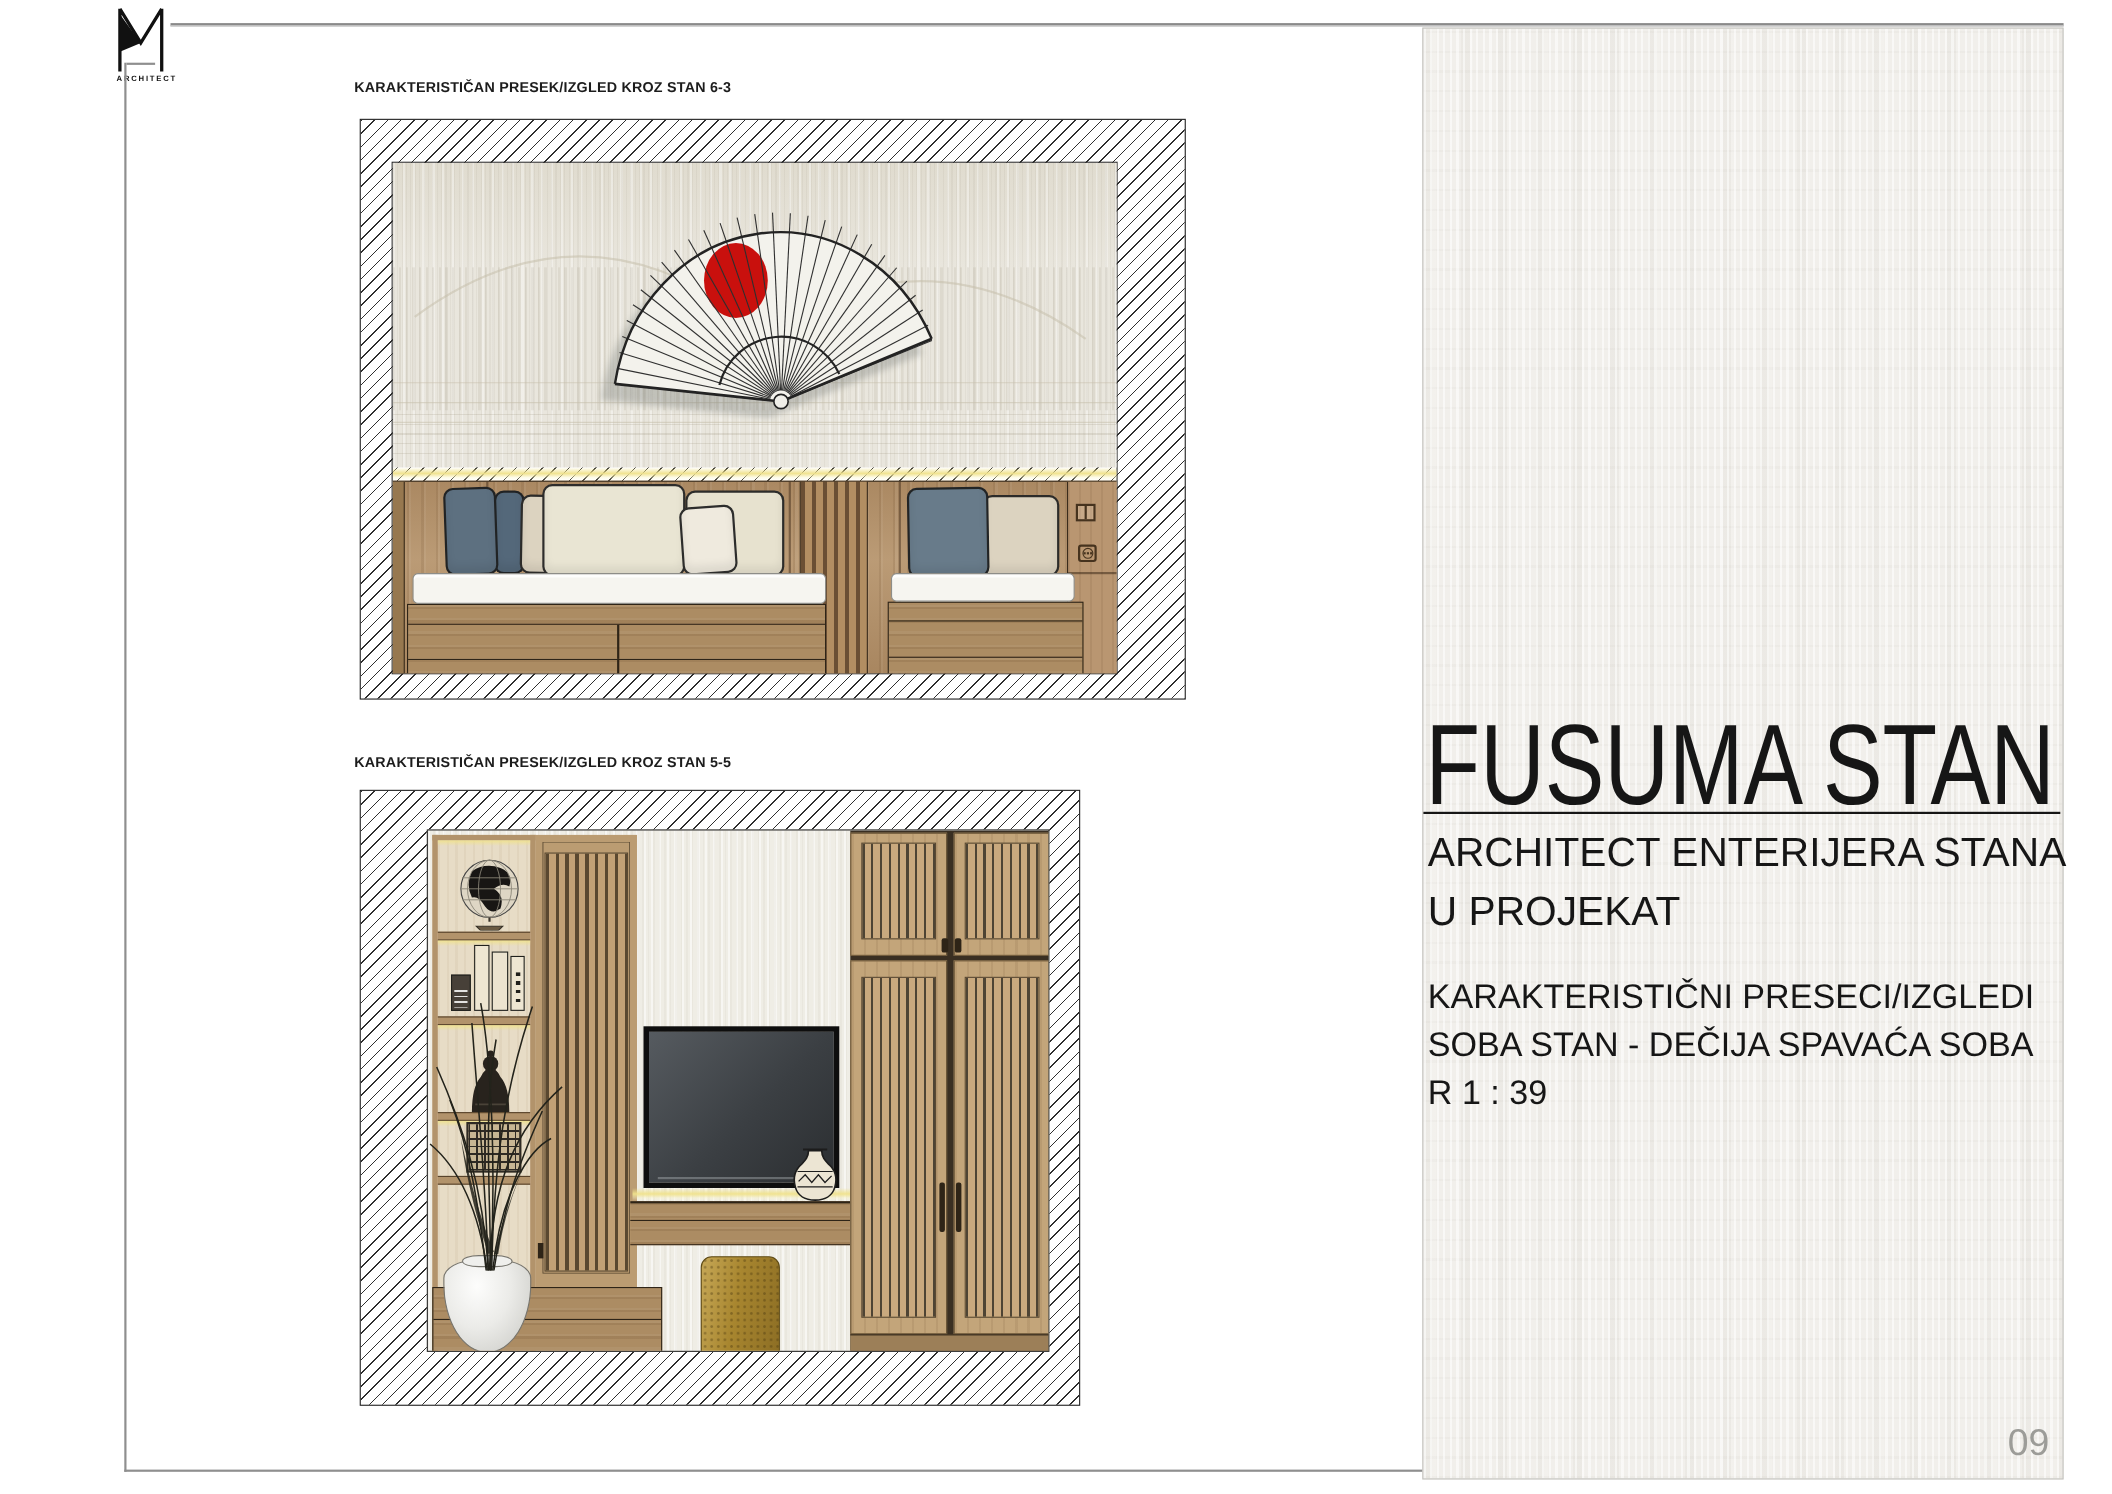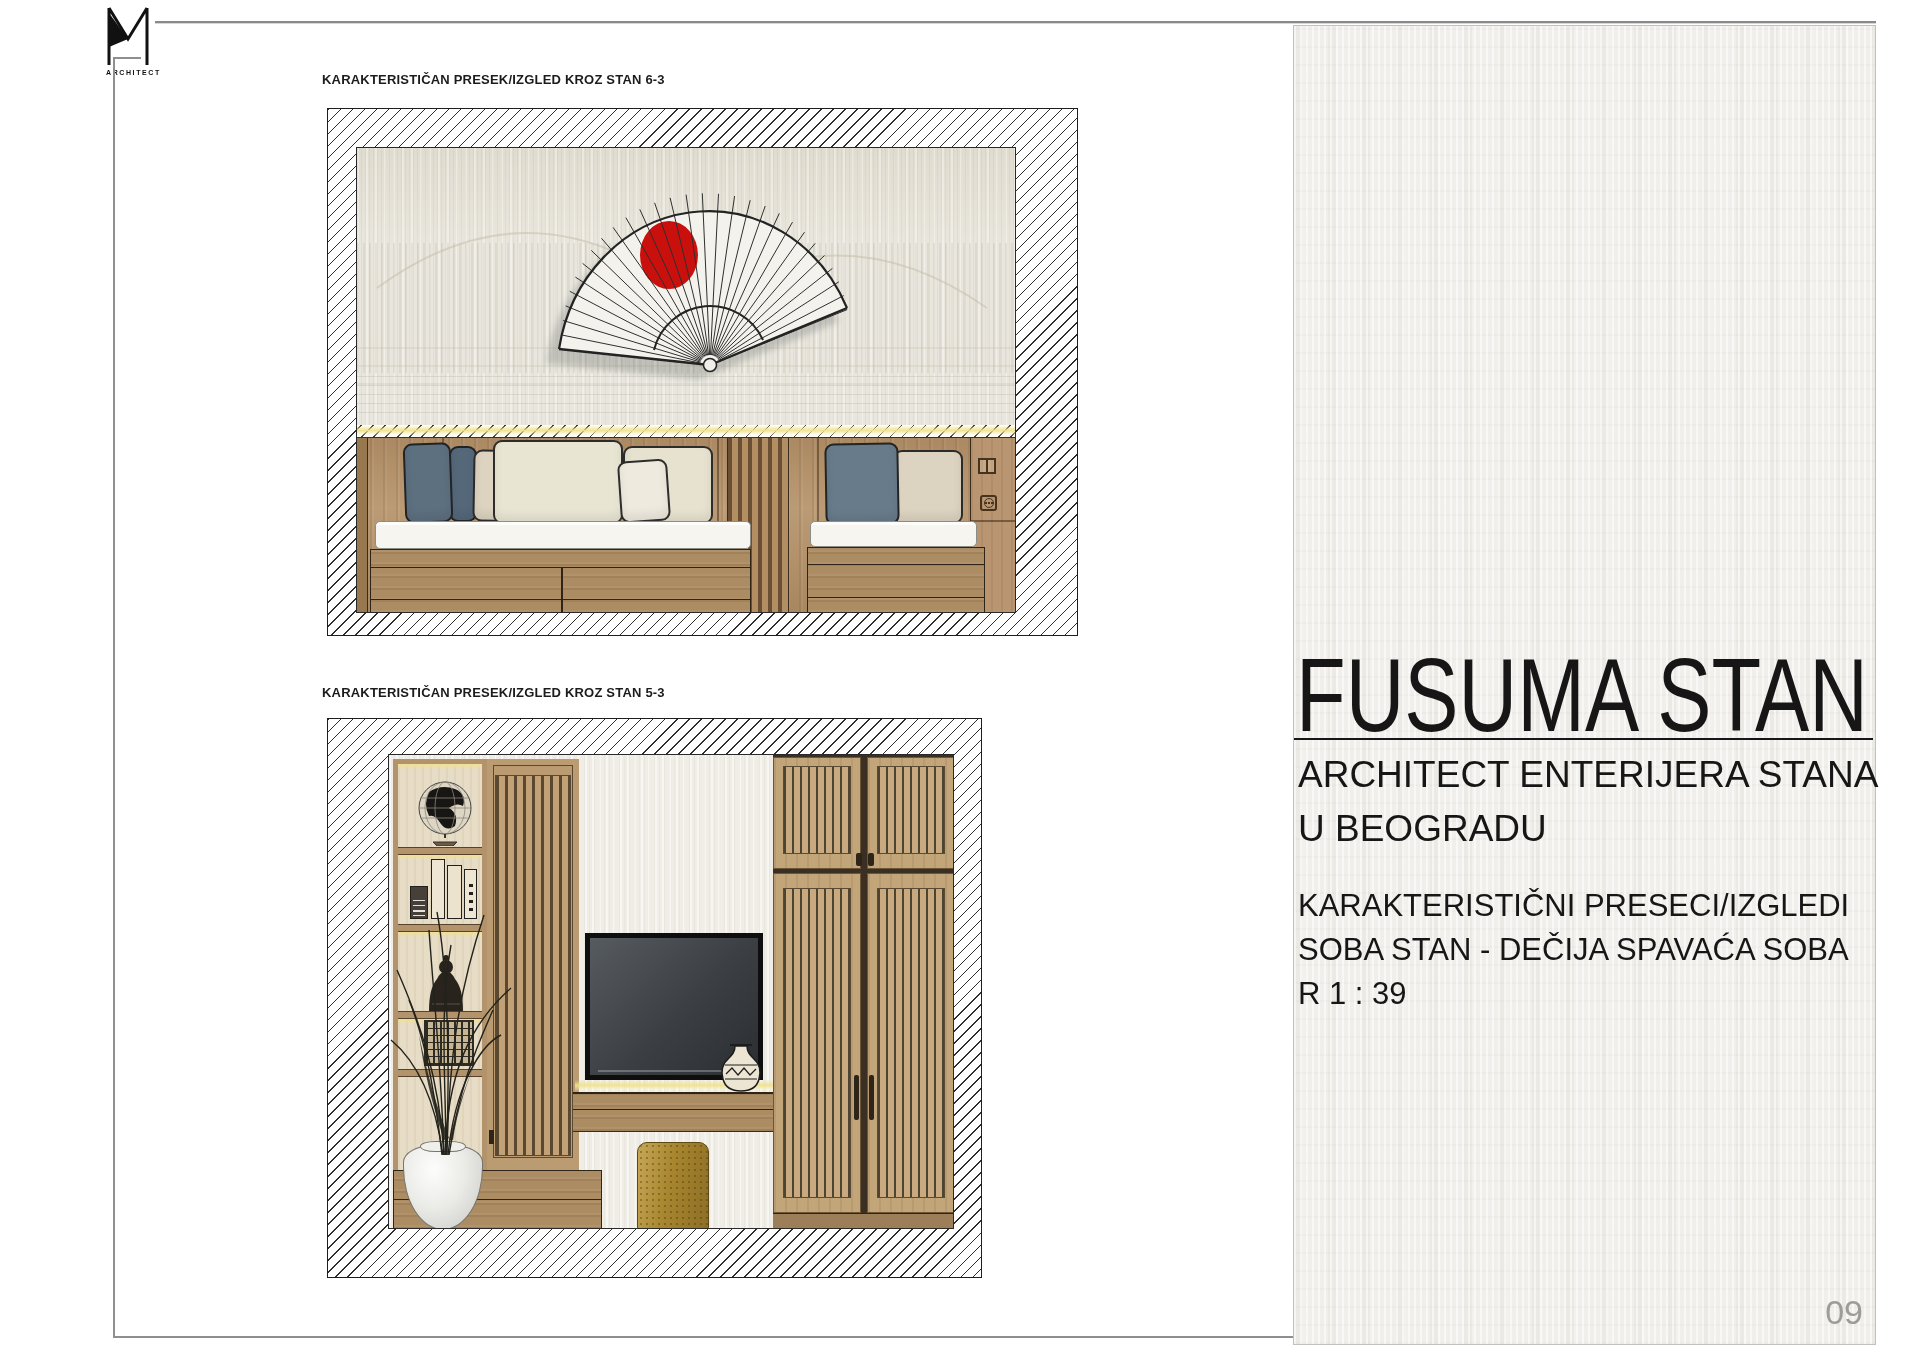--- a/index.html
+++ b/index.html
@@ -278,21 +278,21 @@
         <div class="drawer-row" style="top:16px;height:33px"></div>
         <div class="drawer-row" style="top:49px;height:19px"></div>
       </div>
 
       <div class="switch-icon" style="left:621px;top:20px"></div>
       <div class="socket-icon" style="left:623px;top:57px"></div>
     </div>
   </div>
 </div>
 
-<div class="abs dlabel dlabel2">KARAKTERISTIČAN PRESEK/IZGLED KROZ STAN 5-3</div>
+<div class="abs dlabel dlabel2">KARAKTERISTIČAN PRESEK/IZGLED KROZ STAN 5-5</div>
 
 <div class="abs hatch drawing2">
   <div class="inner inner2 wall-tex-light">
 
     <div class="shelf-unit">
       <div class="cell-glow" style="top:0"></div>
       <div class="shelf" style="top:83px"></div>
       <div class="cell-glow" style="top:91px"></div>
       <div class="shelf" style="top:160px"></div>
       <div class="cell-glow" style="top:168px"></div>
@@ -395,21 +395,21 @@
   </div>
 </div>
 
 <div class="abs info-panel">
   <svg class="title-svg" width="579" height="115" viewBox="0 0 579 115">
     <text x="0" y="90" font-size="104" textLength="572" lengthAdjust="spacingAndGlyphs">FUSUMA STAN</text>
   </svg>
   <div class="title-underline"></div>
   <div class="subtitle">
     <div>ARCHITECT ENTERIJERA STANA</div>
-    <div>U BEOGRADU</div>
+    <div>U PROJEKAT</div>
   </div>
   <div class="descr">
     <div>KARAKTERISTIČNI PRESECI/IZGLEDI</div>
     <div>SOBA STAN - DEČIJA SPAVAĆA SOBA</div>
     <div>R 1 : 39</div>
   </div>
   <div class="page-number">09</div>
 </div>
 
 </body></html>

